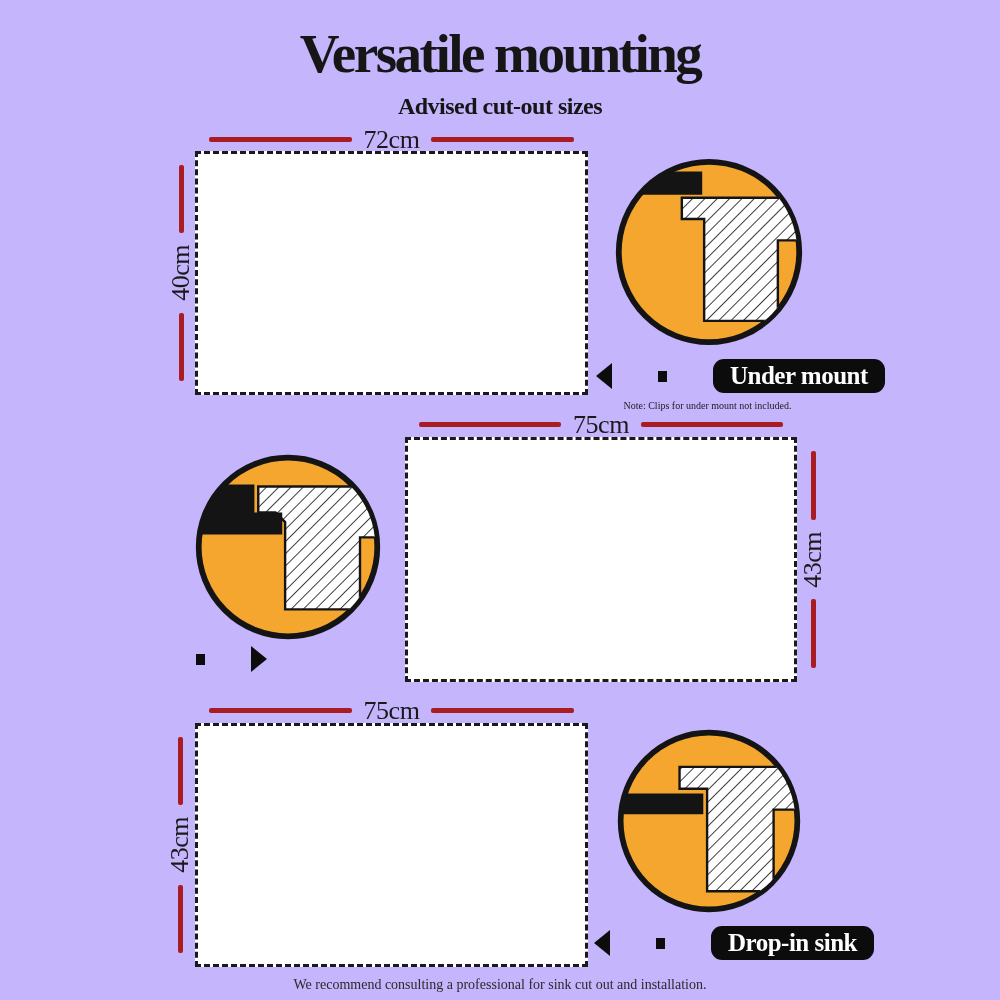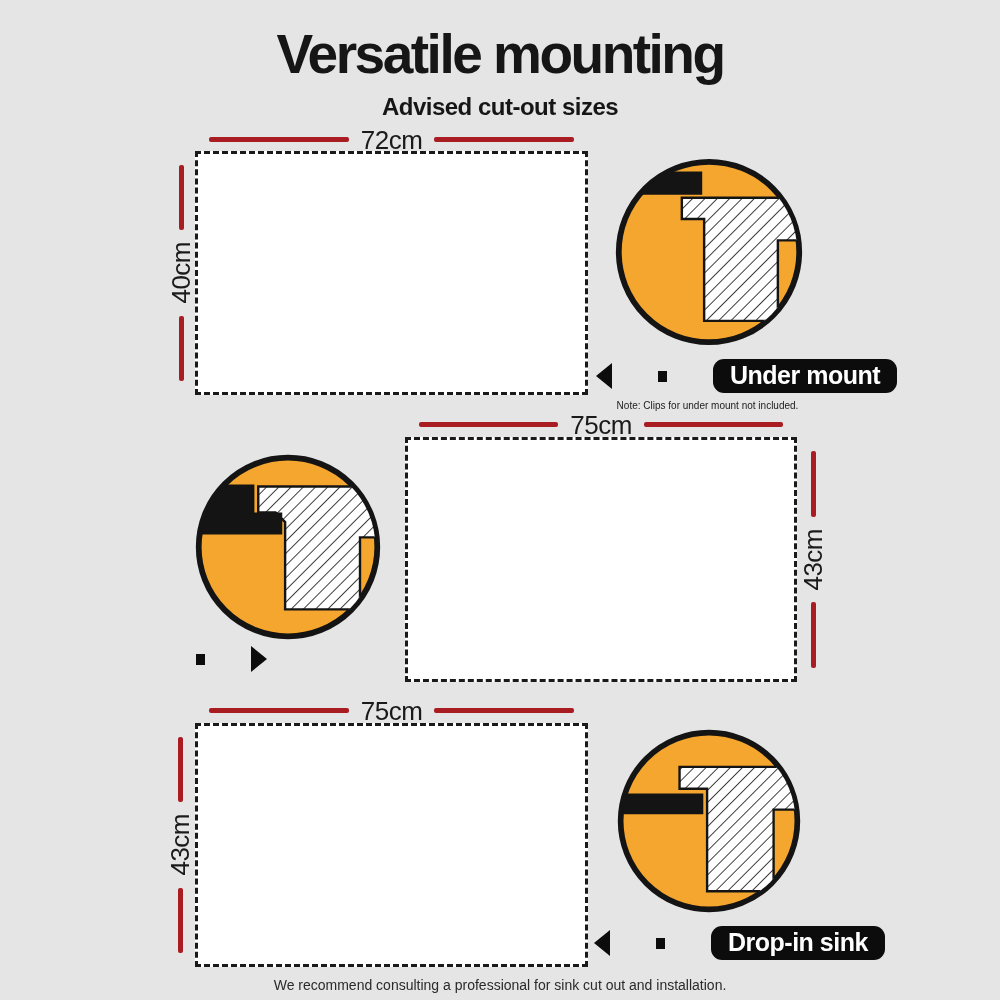--- a/index.html
+++ b/index.html
@@ -2,37 +2,37 @@
 <html style="--red: #A81C22; --orange: #F5A62E; --ink: #141414;"><head>
 <meta charset="utf-8">
 <style>
   :root{
     --red:#A81C22;
     --orange:#F5A62E;
     --ink:#141414;
   }
   html,body{margin:0;padding:0;background:#fff;}
   .canvas{
-    position:relative;width:1000px;height:1000px;background:#e5e5e5;
-    font-family:Liberation Sans, sans-serif;color:var(--ink);overflow:hidden;
+    position:relative;width:1000px;height:1000px;background:#c4b5fd;
+    font-family:Liberation Serif, serif;color:var(--ink);overflow:hidden;
   }
   .page-title{
     position:absolute;top:22px;left:0;width:100%;text-align:center;
     font-size:55px;font-weight:bold;letter-spacing:-2.5px;color:#161616;
   }
   .page-subtitle{
     position:absolute;top:93px;left:0;width:100%;text-align:center;
     font-size:24px;font-weight:600;color:#161616;letter-spacing:-0.5px;
   }
   .cutout{
     position:absolute;border:3px dashed #1a1a1a;background:#fff;box-sizing:border-box;
   }
   .hdim{
     position:absolute;display:flex;align-items:center;gap:12px;
-    padding:0 14px;box-sizing:border-box;height:27px;
+    padding:0 14px;box-sizing:border-box;height:27px;justify-content:flex-end;
   }
   .hdim .dline{flex:1;height:5px;background:var(--red);border-radius:2px;}
   .vdim{
     position:absolute;display:flex;flex-direction:column;align-items:center;gap:12px;
     padding:14px 0;box-sizing:border-box;width:32px;
   }
   .vdim .dline{flex:1;width:5px;background:var(--red);border-radius:2px;}
   .dimlabel{font-size:26px;color:#1a1a1a;line-height:1;letter-spacing:-0.5px;}
   .vdim .dimlabel{writing-mode:vertical-rl;transform:rotate(180deg);}
   .pill-row{position:absolute;display:flex;align-items:center;gap:46px;}

